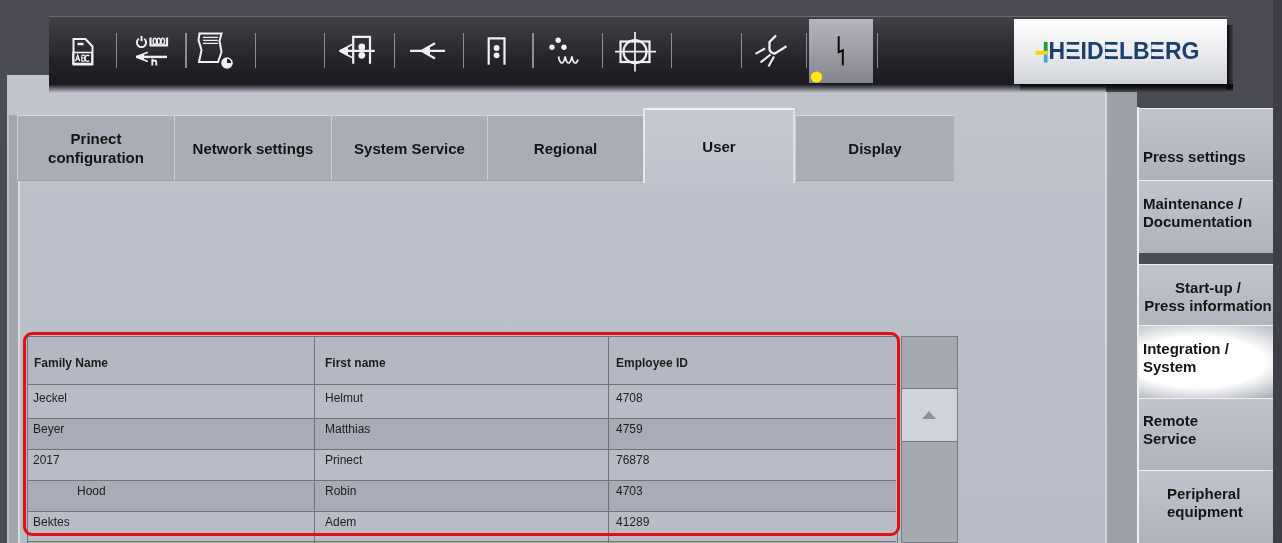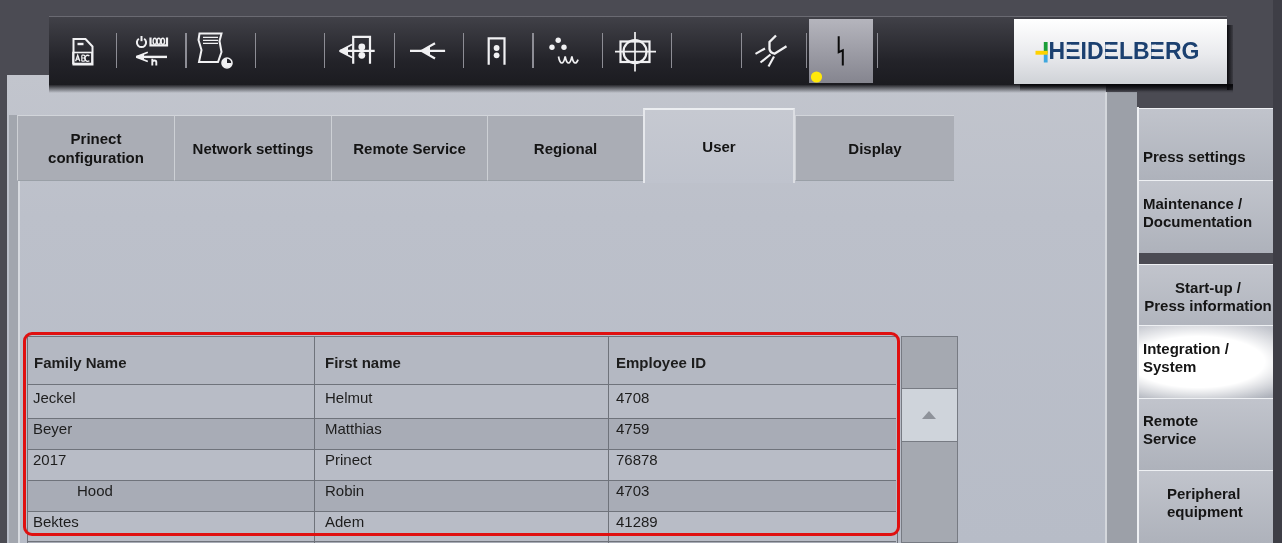--- a/index.html
+++ b/index.html
@@ -7,38 +7,38 @@
 body { font-family:"Liberation Sans", sans-serif; background:#4b4b53; position:relative; overflow:hidden; }
 .abs { position:absolute; }
 .tab { position:absolute; top:115px; height:66px; background:#aaadb5;
   border-top:1.5px solid #d2d5da; border-left:1.5px solid #cdd0d5; border-bottom:1.2px solid #9aa0a7;
   display:flex; align-items:center; justify-content:center; text-align:center;
   font-weight:bold; font-size:15px; color:#141414; line-height:19px; }
 .sbtn { position:absolute; left:1139px; width:134px; height:72.5px;
   background:linear-gradient(#c1c4cc,#aeb2bb); color:#151515; font-weight:bold; font-size:15px;
   line-height:18px; padding:13.5px 0 0 4px; }
 .sep { position:absolute; top:33px; width:1.2px; height:35px; background:#8d8d95; }
-.cell { position:absolute; font-size:15px; color:#1d1d1d; }
+.cell { position:absolute; font-size:12px; color:#1d1d1d; }
 </style>
 </head>
 <body>
 
 <div class="abs" style="left:7px;top:75px;width:1099px;height:468px;background:linear-gradient(#c2c5cd 0%,#bcc0ca 30%,#b7bcc7 100%);"></div>
 
 <div class="abs" style="left:9px;top:115px;width:8.5px;height:428px;background:#a2a6ae;"></div>
 <div class="abs" style="left:17.5px;top:115px;width:2px;height:428px;background:#d8dbe0;"></div>
 
 <div class="abs" style="left:1106px;top:92px;width:31px;height:451px;background:#9ca0a8;"></div>
 <div class="abs" style="left:1105px;top:92px;width:1.5px;height:451px;background:#d4d7dc;"></div>
 
 <div class="abs" style="left:1273px;top:0;width:9px;height:543px;background:#3e3e46;"></div>
 
 <div class="tab" style="left:17px;width:157px;">Prinect<br>configuration</div>
 <div class="tab" style="left:174px;width:157px;text-align:center;">Network settings</div>
-<div class="tab" style="left:331px;width:156px;">Remote Service</div>
+<div class="tab" style="left:331px;width:156px;">System Service</div>
 <div class="tab" style="left:487px;width:156px;">Regional</div>
 <div class="tab" style="left:795px;width:159px;">Display</div>
 
 <div class="tab" style="left:643px;width:152px;top:107.5px;height:75.5px;background:linear-gradient(#c6c9d1,#bfc3cd);border-top:2px solid #eceef1;border-left:2px solid #e6e8ec;border-right:2px solid #dcdee3;border-bottom:none;z-index:3;">User</div>
 
 <div class="abs" style="left:27px;top:336px;width:871px;height:207px;border:1.5px solid #6f737b;border-bottom:none;background:#b8bcc6;z-index:1;">
 
   <div class="abs" style="left:0;top:0;width:868px;height:48px;background:#b4b8c2;border-bottom:1.5px solid #6f737b;"></div>
 
   <div class="abs" style="left:0;top:49.5px;width:868px;height:31.2px;background:#b8bcc6;"></div>

